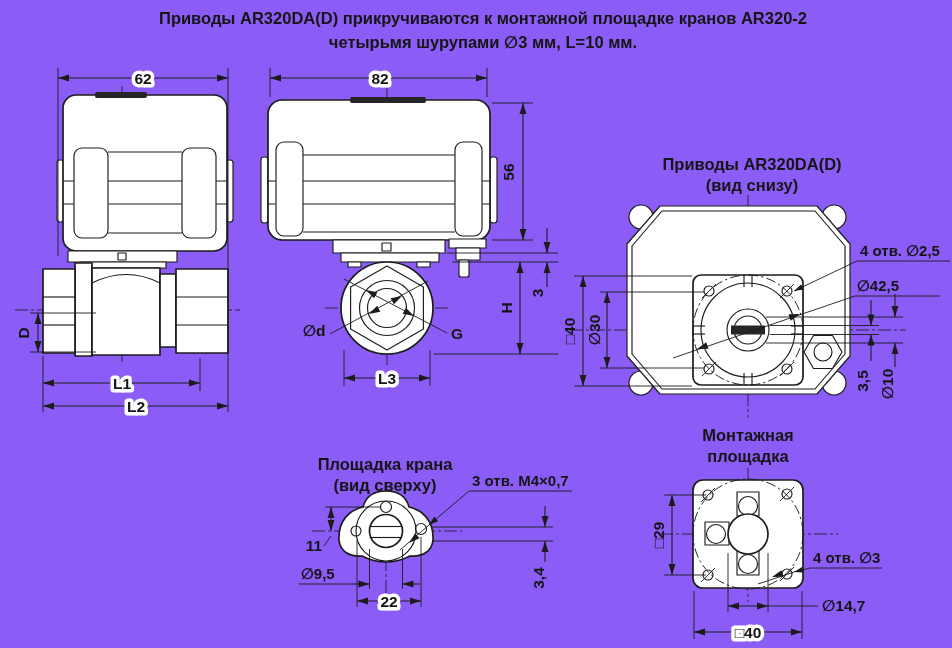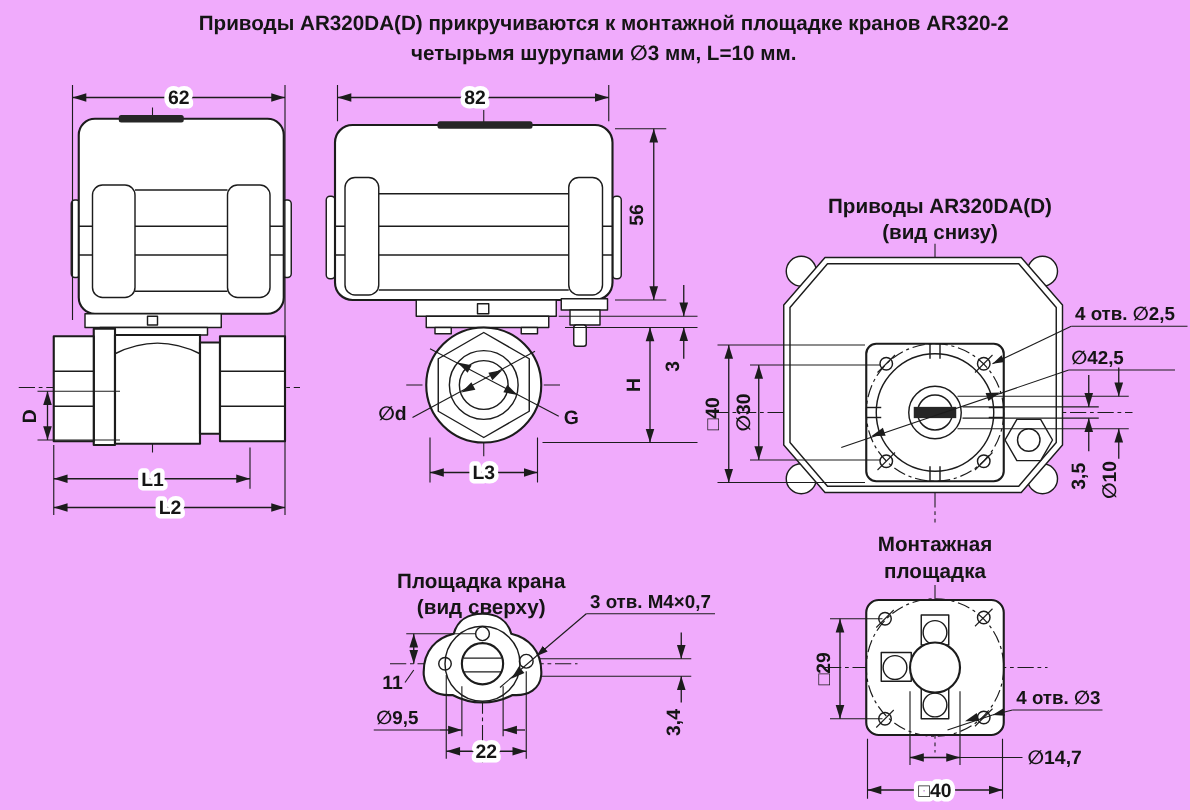--- a/index.html
+++ b/index.html
@@ -1,16 +1,16 @@
 <!DOCTYPE html>
 <html><head>
 <meta charset="utf-8">
 <style>
   html,body{margin:0;padding:0;background:#fff;}
-  .page{position:relative;width:952px;height:648px;background:#f0abfc;overflow:hidden;}
+  .page{position:relative;width:952px;height:648px;background:#8b5cf6;overflow:hidden;}
   svg{display:block;}
   
   .obj{fill:none;stroke:#1c1c1c;stroke-width:1.7;stroke-linejoin:round;}
   .obj2{fill:none;stroke:#1c1c1c;stroke-width:1.15;stroke-linejoin:round;}
   .objw{fill:#fff;stroke:#1c1c1c;stroke-width:1.7;stroke-linejoin:round;}
   .objw2{fill:#fff;stroke:#1c1c1c;stroke-width:1.15;stroke-linejoin:round;}
   .ext{fill:none;stroke:#1c1c1c;stroke-width:0.9;}
   .dim{fill:none;stroke:#1c1c1c;stroke-width:1.05;}
   .cl{fill:none;stroke:#1c1c1c;stroke-width:0.85;stroke-dasharray:13 3 3 3;}
   .dashc{fill:none;stroke:#1c1c1c;stroke-width:0.95;stroke-dasharray:10 3 2.5 3;}

